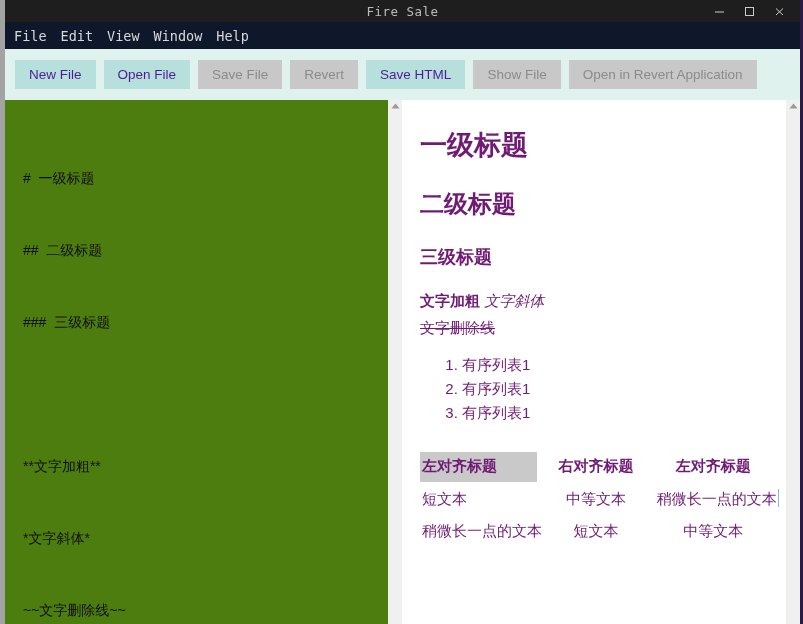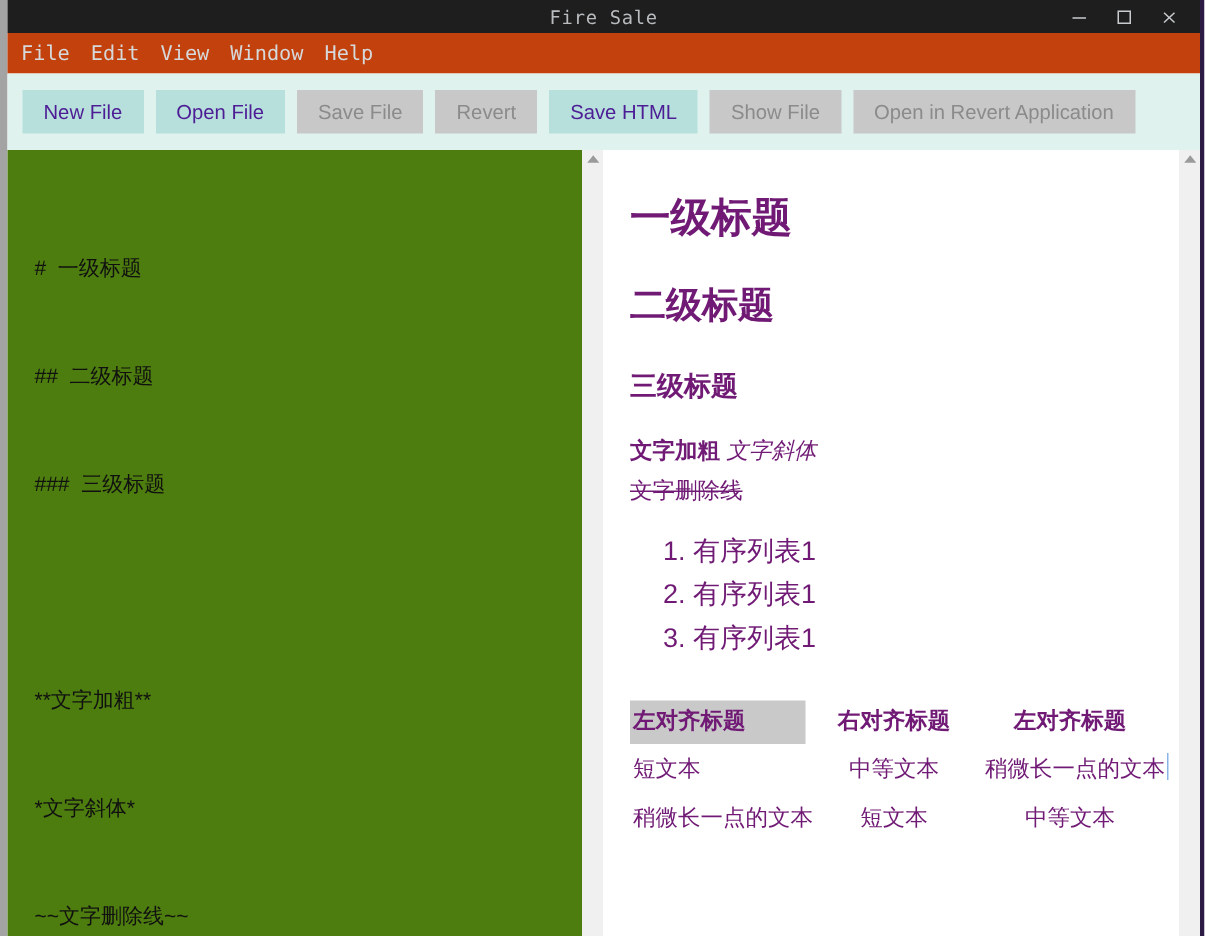--- a/index.html
+++ b/index.html
@@ -46,21 +46,21 @@
     color: #c9cccf;
     font-family: "DejaVu Sans", sans-serif;
     font-size: 11px;
     line-height: 1;
   }
   .win-btn svg { display: block; }
 
   
   .menubar {
     height: 27px;
-    background: #c2410c;
+    background: #0f172a;
     display: flex; align-items: center;
     padding-left: 9px;
     gap: 0px;
     flex: 0 0 auto;
   }
   .menu-item {
     color: #d6d8da;
     font-family: "DejaVu Sans Mono", monospace;
     font-size: 13.5px;
     padding: 2px 7px 2px 0px;
@@ -160,21 +160,21 @@
     font-size: 18px; font-weight: bold;
     margin: 0 0 20px 0;
   }
   .preview p { margin: 0 0 5px 0; font-size: 15px; }
   .strong { font-weight: bold; }
   .em { font-style: italic; margin-top: 28px; }
   .del { text-decoration: line-through; }
   .preview ol {
     margin: 14px 0 26px 0;
     padding-left: 42px;
-    font-size: 18px;
+    font-size: 15px;
     line-height: 1.63;
   }
   .preview ol li { margin: 0; }
   .md-table {
     border-collapse: collapse;
     width: 352px;
     font-size: 15px;
     table-layout: fixed;
     margin-top: 4px;
   }

